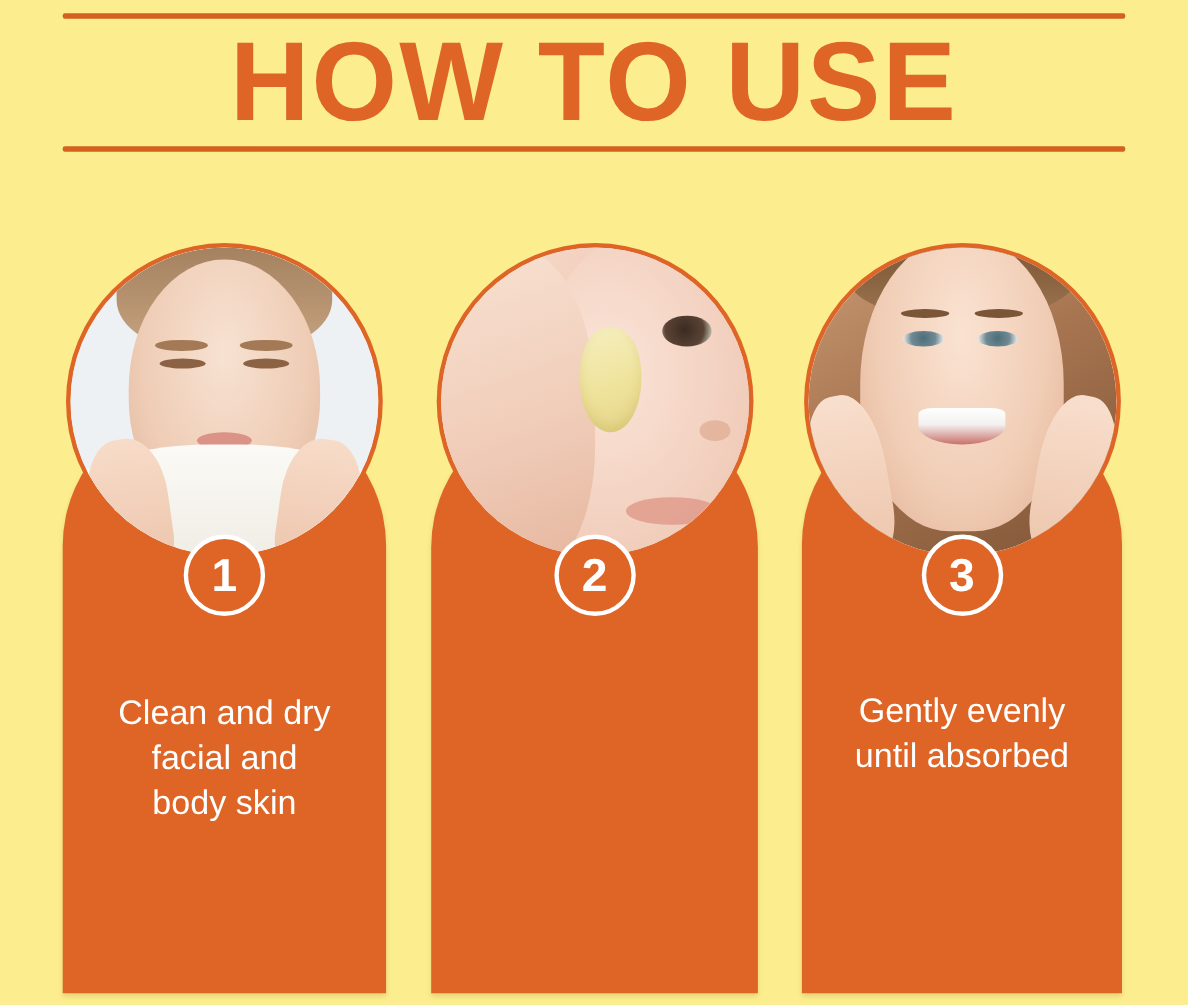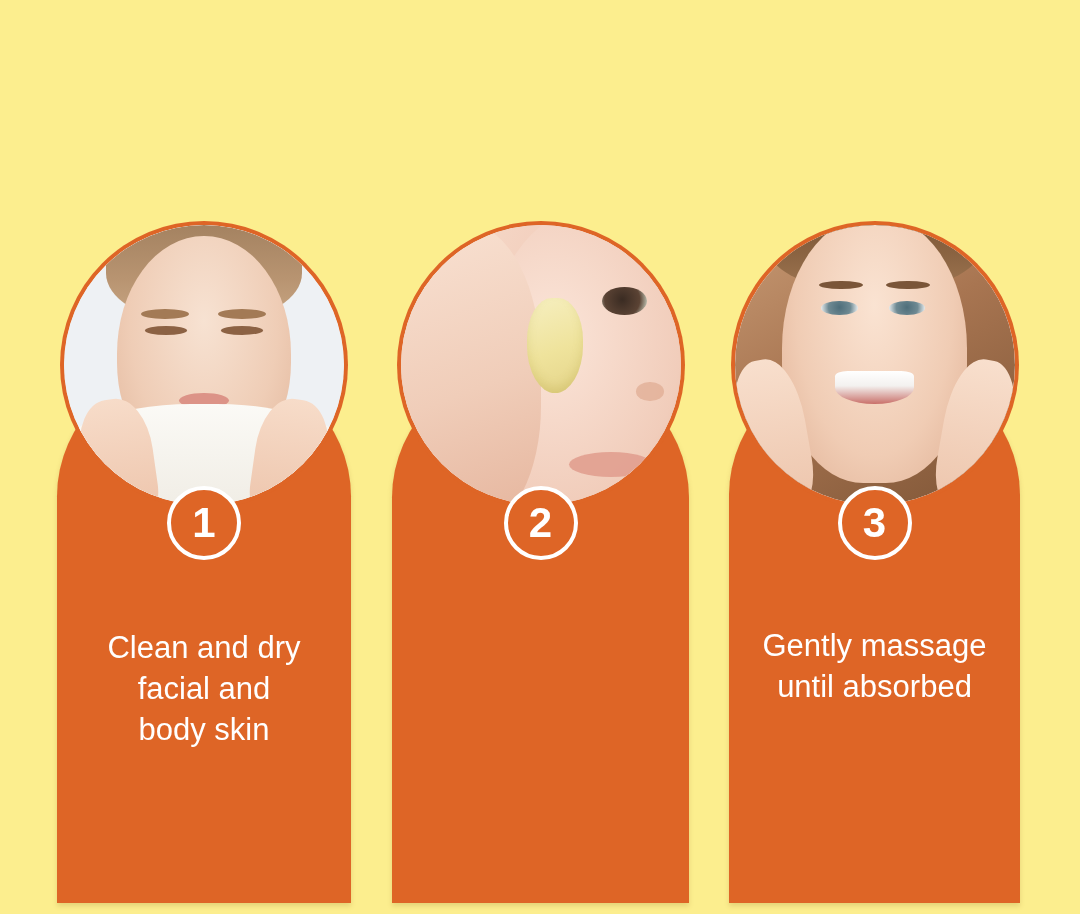--- a/index.html
+++ b/index.html
@@ -216,20 +216,25 @@
     border-radius:44% 44% 30% 30%;
     background: linear-gradient(180deg,#F8DFCD 0%,#EDC5AC 100%); }
   .ph3 .hand3.l { left:1%; transform: rotate(-10deg); }
   .ph3 .hand3.r { right:1%; transform: rotate(10deg); }
 </style>
 </head>
 <body>
 
 <div id="page">
 
+  <div class="header">
+    <div class="rule rule-top"></div>
+    <div class="page-title">HOW TO USE</div>
+    <div class="rule rule-bottom"></div>
+  </div>
 
   <div class="cards">
 
     <div class="card" id="card-1">
       <div class="card-panel"></div>
 
       <div class="card-photo">
         <div class="img">
           <div class="ph1">
             <div class="hair"></div>
@@ -284,18 +289,18 @@
             <div class="eye3 l"></div>
             <div class="eye3 r"></div>
             <div class="smile"></div>
             <div class="hand3 l"></div>
             <div class="hand3 r"></div>
           </div>
         </div>
       </div>
 
       <div class="card-badge">3</div>
-      <div class="card-caption">Gently massage
+      <div class="card-caption">Gently evenly
 until absorbed</div>
     </div>
 
   </div>
 </div>
 
 </body></html>

